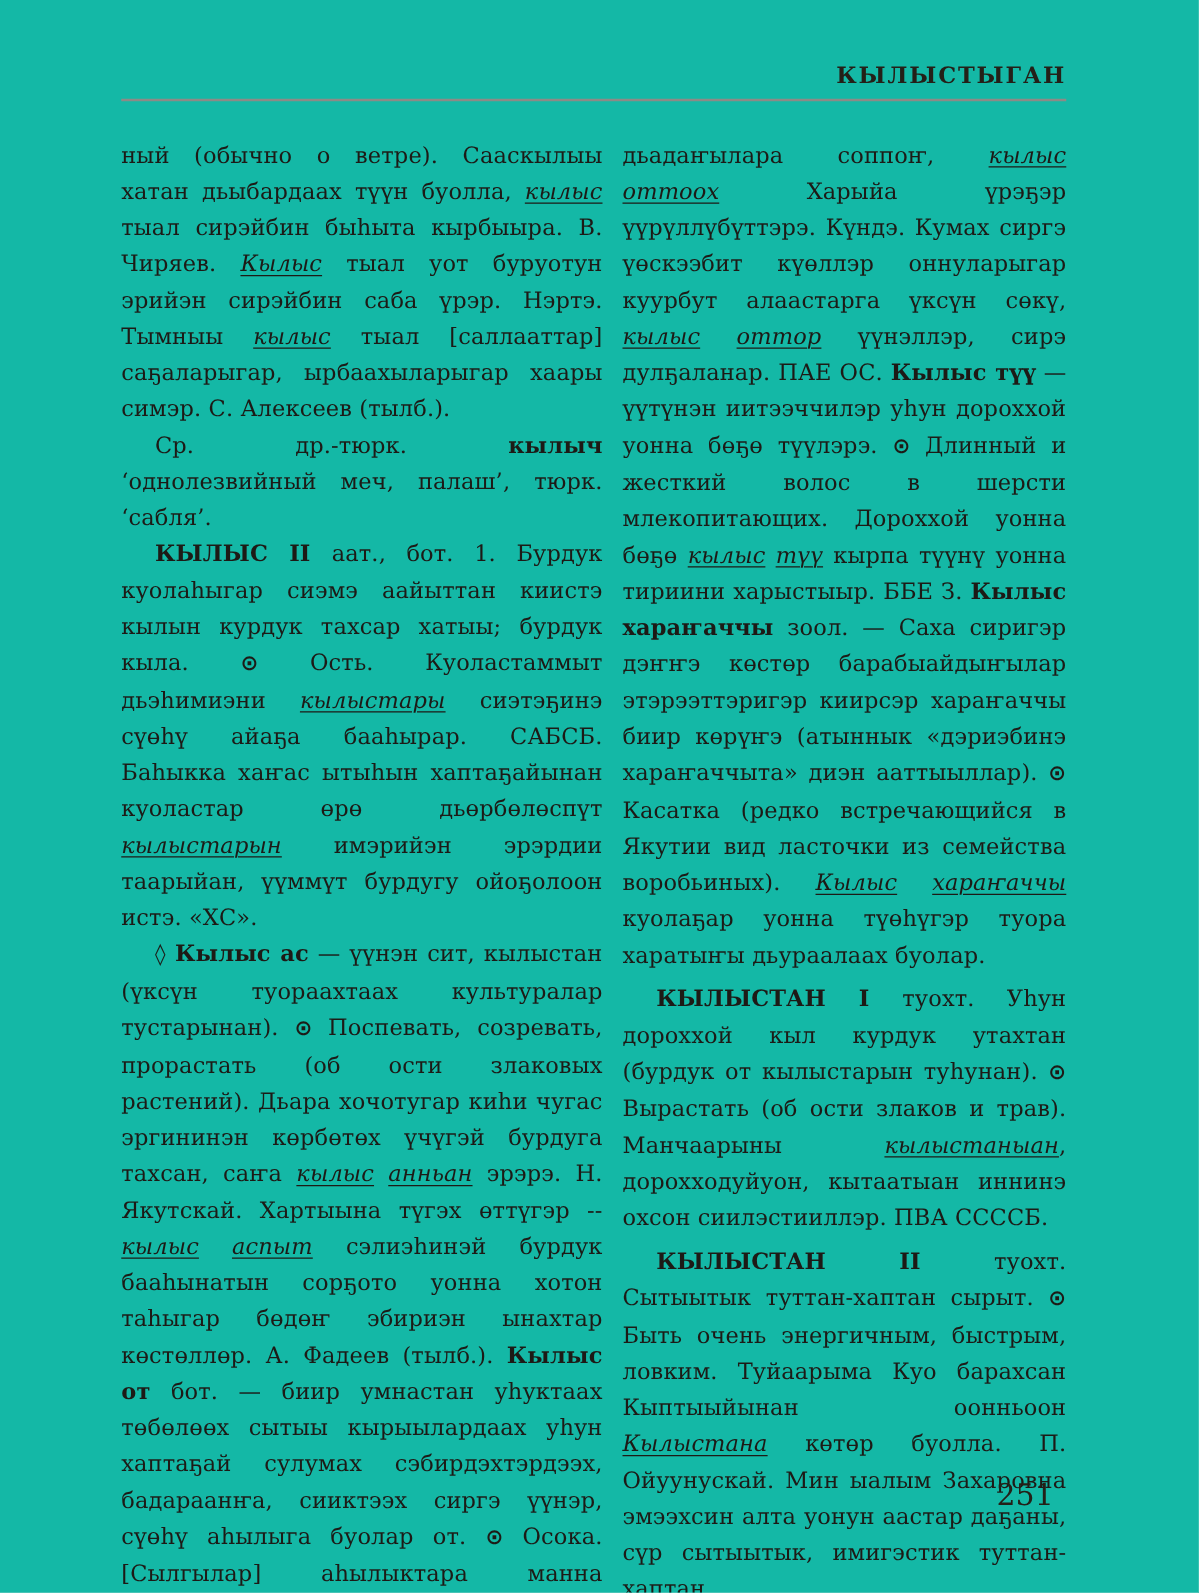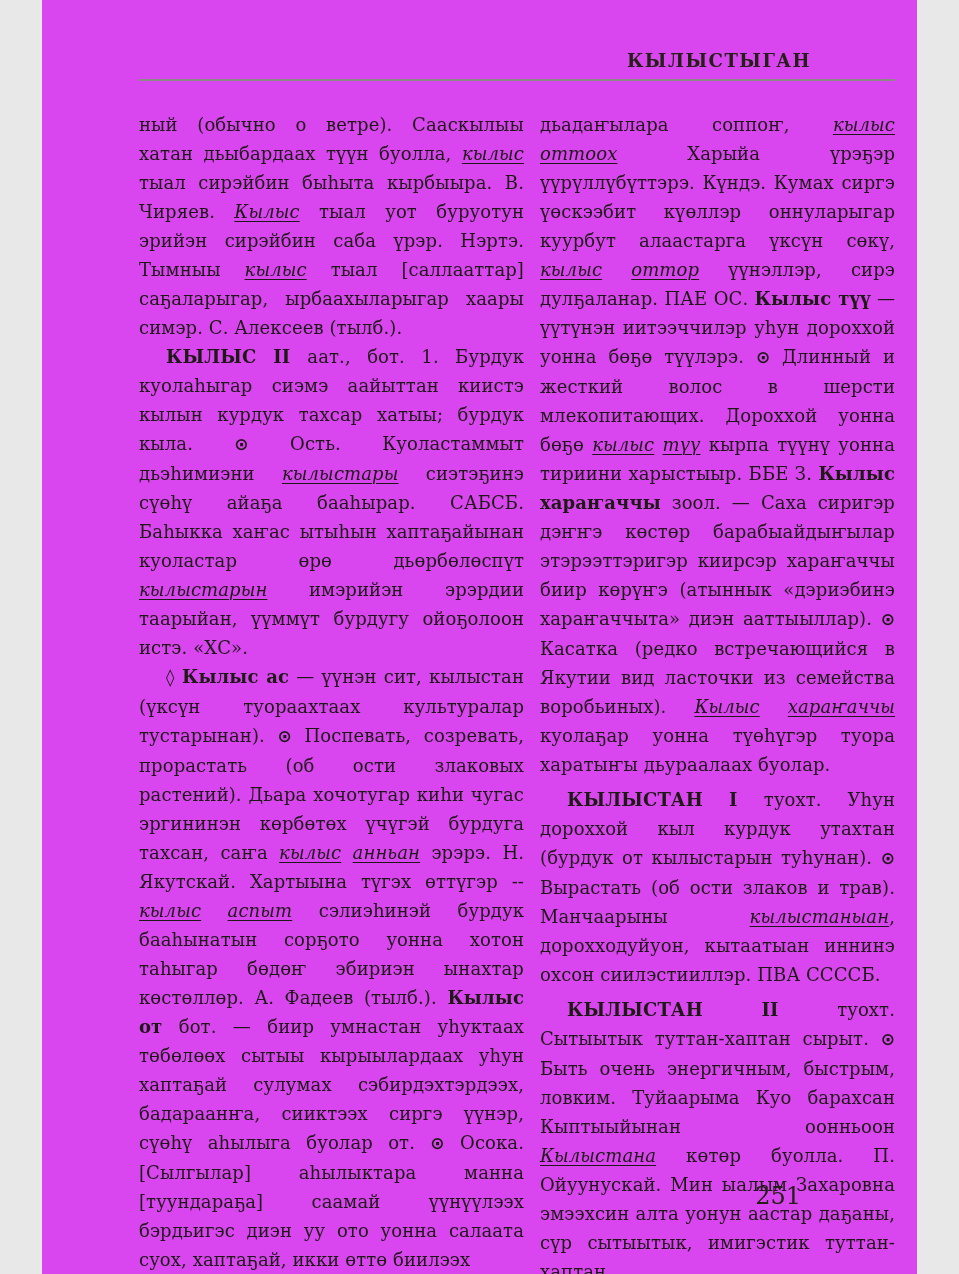--- a/index.html
+++ b/index.html
@@ -1,21 +1,21 @@
 <!DOCTYPE html>
 <html><head>
 <meta charset="utf-8">
 <style>
   html,body{margin:0;padding:0;}
   body{background:#e8e8e8;}
   .page{
     position:relative;
-    width:875px;height:1274px;
+    width:959px;height:1274px;
     margin:0 auto;
-    background:#d946ef;
+    background:#14b8a6;
     overflow:hidden;
     font-family:"DejaVu Serif","Liberation Serif",serif;
     color:#1d1a16;
   }
   .running-head{
     position:absolute;
     top:50px;
     right:106px;
     font-size:18px;
     font-weight:bold;
@@ -74,20 +74,21 @@
 </head>
 <body>
 
 <div class="page">
   <div class="running-head">КЫЛЫСТЫГАН</div>
   <div class="head-rule"></div>
 
   <div class="columns">
     <div class="col col-left">
         <p class="para"><span>ный (</span><span class="ri">обычно о ветре</span><span>). </span><span class="ri">Сааскылыы хатан дьыбардаах түүн буолла, </span><span class="riu">кылыс</span><span class="ri"> тыал сирэйбин быһыта кырбыыра.</span><span> В. Чиряев. </span><span class="riu">Кылыс</span><span class="ri"> тыал уот буруотун эрийэн сирэйбин саба үрэр.</span><span> Нэртэ. </span><span class="ri">Тымныы </span><span class="riu">кылыс</span><span class="ri"> тыал [саллааттар] саҕаларыгар, ырбаахыларыгар хаары симэр.</span><span> С. Алексеев (тылб.).</span></p>
+        <p class="para ind"><span class="ri">Ср. др.-тюрк. </span><span class="rb">кылыч</span><span> ‘однолезвийный меч, палаш’, </span><span class="ri">тюрк.</span><span> ‘сабля’.</span></p>
         <p class="para ind"><span class="rb">КЫЛЫС II </span><span class="ri">аат., бот.</span><span> 1. Бурдук куолаһыгар сиэмэ аайыттан киистэ кылын курдук тахсар хатыы; бурдук кыла. </span><span class="rsym">⊙</span><span> Ость. </span><span class="ri">Куоластаммыт дьэһимиэни </span><span class="riu">кылыстары</span><span class="ri"> сиэтэҕинэ сүөһү айаҕа бааһырар.</span><span> САБСБ. </span><span class="ri">Баһыкка хаҥас ытыһын хаптаҕайынан куоластар өрө дьөрбөлөспүт </span><span class="riu">кылыстарын</span><span class="ri"> имэрийэн эрэрдии таарыйан, үүммүт бурдугу ойоҕолоон истэ.</span><span> «ХС».</span></p>
         <p class="para ind"><span class="rsym">◊ </span><span class="rb">Кылыс ас</span><span> — үүнэн сит, кылыстан (</span><span class="ri">үксүн туораахтаах культуралар тустарынан</span><span>). </span><span class="rsym">⊙</span><span> Поспевать, созревать, прорастать (</span><span class="ri">об ости злаковых растений</span><span>). </span><span class="ri">Дьара хочотугар киһи чугас эргининэн көрбөтөх үчүгэй бурдуга тахсан, саҥа </span><span class="riu">кылыс</span><span class="ri"> </span><span class="riu">анньан</span><span class="ri"> эрэрэ.</span><span> Н. Якутскай. </span><span class="ri">Хартыына түгэх өттүгэр -- </span><span class="riu">кылыс</span><span class="ri"> </span><span class="riu">аспыт</span><span class="ri"> сэлиэһинэй бурдук бааһынатын сорҕото уонна хотон таһыгар бөдөҥ эбириэн ынахтар көстөллөр.</span><span> А. Фадеев (тылб.). </span><span class="rb">Кылыс от</span><span> </span><span class="ri">бот.</span><span> — биир умнастан уһуктаах төбөлөөх сытыы кырыылардаах уһун хаптаҕай сулумах сэбирдэхтэрдээх, бадараанҥа, сииктээх сиргэ үүнэр, сүөһү аһылыга буолар от. </span><span class="rsym">⊙</span><span> Осока. </span><span class="ri">[Сылгылар] аһылыктара манна [туундараҕа] саамай үүнүүлээх бэрдьигэс диэн уу ото уонна салаата суох, хаптаҕай, икки өттө биилээх </span></p>
       </div>
     <div class="col col-right">
         <p class="para"><span class="ri">дьадаҥылара соппоҥ, </span><span class="riu">кылыс</span><span class="ri"> </span><span class="riu">оттоох</span><span class="ri"> Харыйа үрэҕэр үүрүллүбүттэрэ.</span><span> Күндэ. </span><span class="ri">Кумах сиргэ үөскээбит күөллэр оннуларыгар куурбут алаастарга үксүн сөкү, </span><span class="riu">кылыс</span><span class="ri"> </span><span class="riu">оттор</span><span class="ri"> үүнэллэр, сирэ дулҕаланар.</span><span> ПАЕ ОС. </span><span class="rb">Кылыс түү</span><span> — үүтүнэн иитээччилэр уһун дороххой уонна бөҕө түүлэрэ. </span><span class="rsym">⊙</span><span> Длинный и жесткий волос в шерсти млекопитающих. </span><span class="ri">Дороххой уонна бөҕө </span><span class="riu">кылыс</span><span class="ri"> </span><span class="riu">түү</span><span class="ri"> кырпа түүнү уонна тириини харыстыыр.</span><span> ББЕ З. </span><span class="rb">Кылыс хараҥаччы</span><span> </span><span class="ri">зоол.</span><span> — Саха сиригэр дэҥҥэ көстөр барабыайдыҥылар этэрээттэригэр киирсэр хараҥаччы биир көрүҥэ (</span><span class="ri">атыннык «дэриэбинэ хараҥаччыта» диэн ааттыыллар</span><span>). </span><span class="rsym">⊙</span><span> Касатка (</span><span class="ri">редко встречающийся в Якутии вид ласточки из семейства воробьиных</span><span>). </span><span class="riu">Кылыс</span><span class="ri"> </span><span class="riu">хараҥаччы</span><span class="ri"> куолаҕар уонна түөһүгэр туора харатыҥы дьураалаах буолар.</span></p>
         <p class="para ind mt"><span class="rb">КЫЛЫСТАН I </span><span class="ri">туохт.</span><span> Уһун дороххой кыл курдук утахтан (</span><span class="ri">бурдук от кылыстарын туһунан</span><span>). </span><span class="rsym">⊙</span><span> Вырастать (</span><span class="ri">об ости злаков и трав</span><span>). </span><span class="ri">Манчаарыны </span><span class="riu">кылыстаныан</span><span class="ri">, дорохходуйуон, кытаатыан иннинэ охсон сиилэстииллэр.</span><span> ПВА ССССБ.</span></p>
         <p class="para ind mt"><span class="rb">КЫЛЫСТАН II </span><span class="ri">туохт.</span><span> Сытыытык туттан-хаптан сырыт. </span><span class="rsym">⊙</span><span> Быть очень энергичным, быстрым, ловким. </span><span class="ri">Туйаарыма Куо барахсан Кыптыыйынан оонньоон </span><span class="riu">Кылыстана</span><span class="ri"> көтөр буолла.</span><span> П. Ойуунускай. </span><span class="ri">Мин ыалым Захаровна эмээхсин алта уонун аастар даҕаны, сүр сытыытык, имигэстик туттан-хаптан </span></p>
       </div>
   </div>
 

